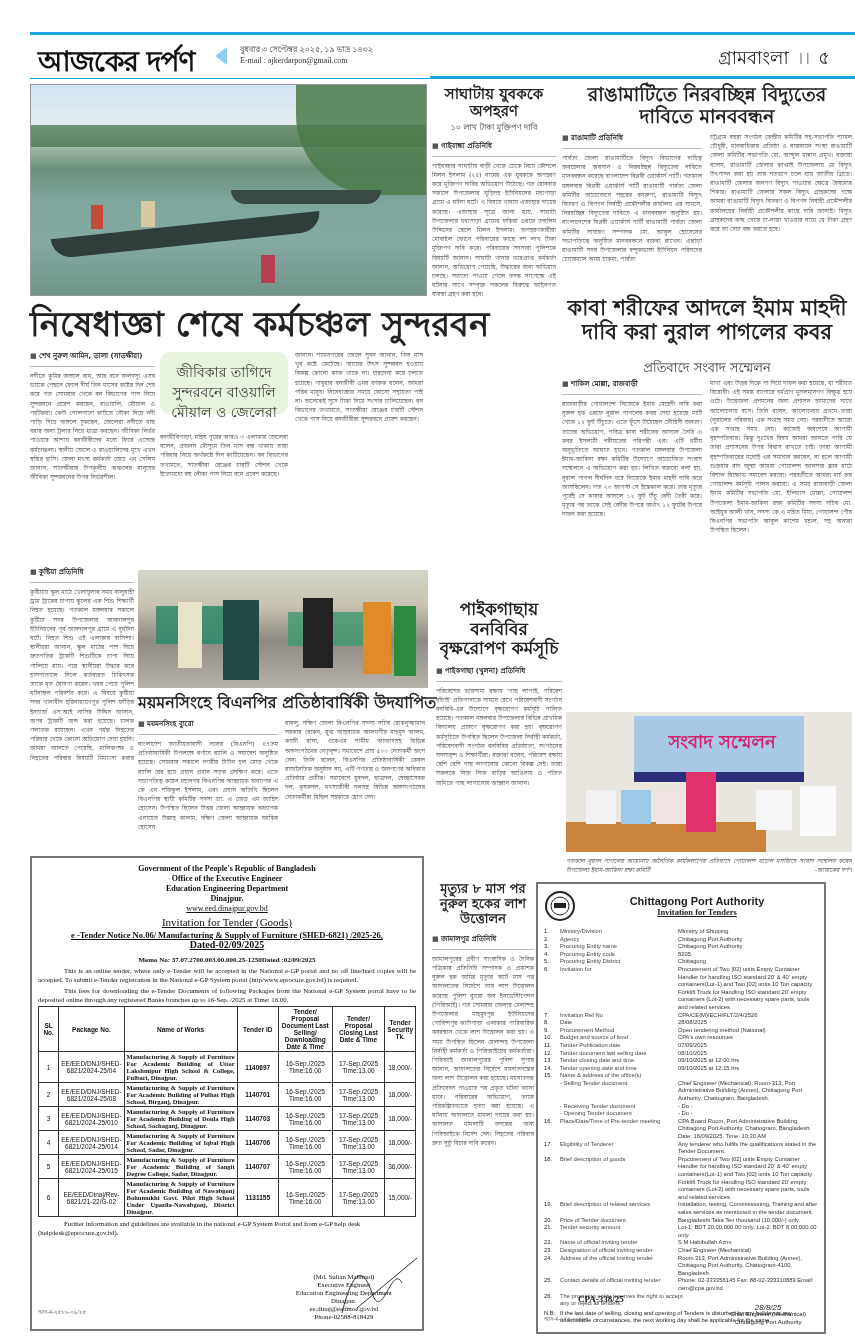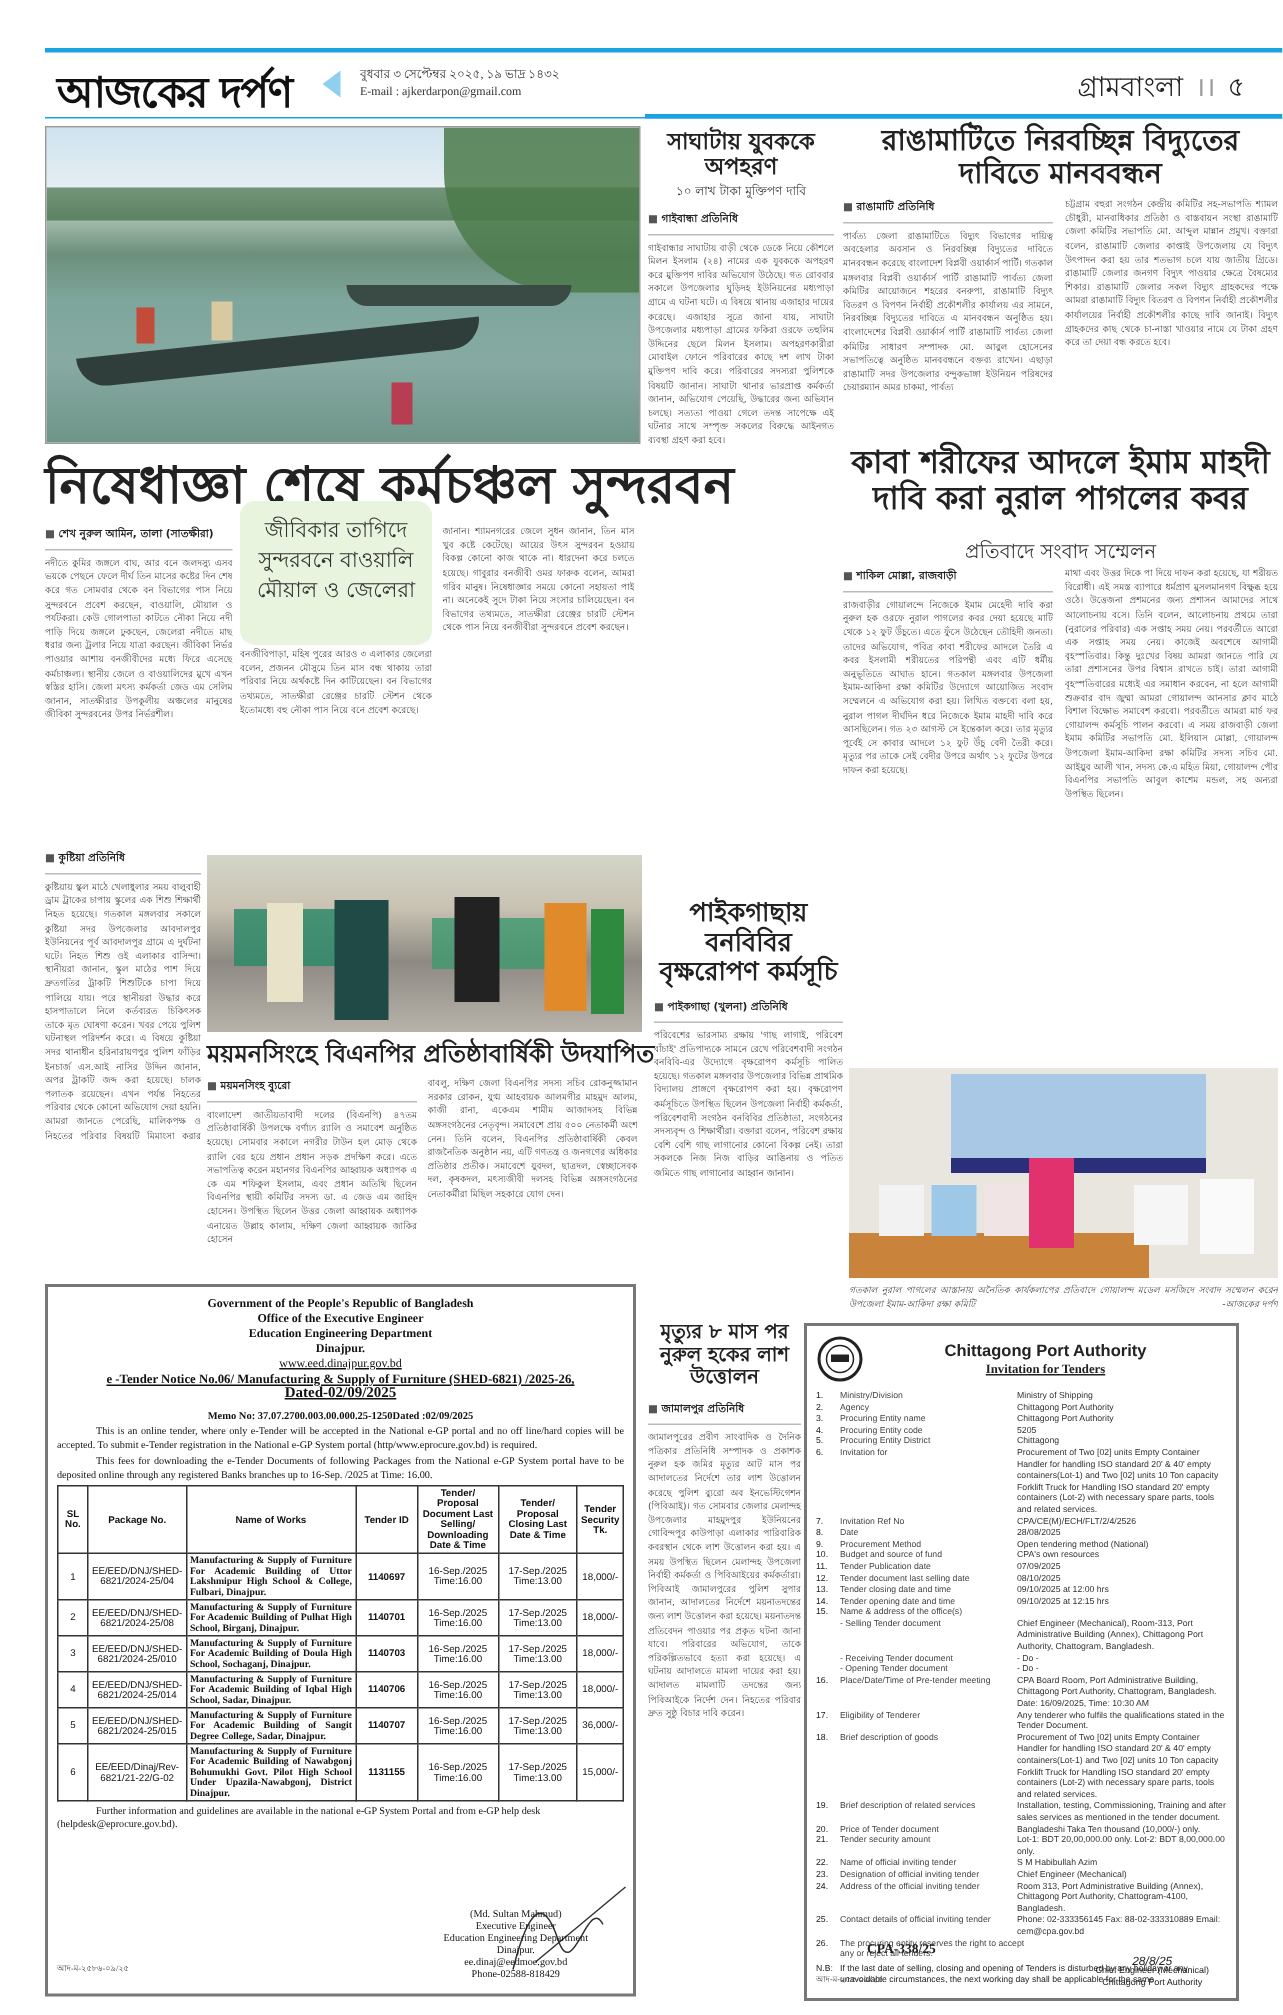--- a/index.html
+++ b/index.html
@@ -56,21 +56,21 @@
   <div style="position:absolute;left:110px;top:116px;width:14px;height:26px;background:#d8c9a1;"></div>
   <div style="position:absolute;left:230px;top:170px;width:14px;height:28px;background:#b63d52;"></div>
 </div>
 
 <div class="abs head" style="left:30px;top:305px;width:395px;font-size:34px;white-space:nowrap;">নিষেধাজ্ঞা শেষে কর্মচঞ্চল সুন্দরবন</div>
 
 <div class="abs" style="left:30px;top:350px;width:125px;">
   <div class="byline">শেখ নুরুল আমিন, তালা (সাতক্ষীরা)</div>
   <div class="col-text" style="height:200px;">নদীতে কুমির জঙ্গলে বাঘ, আর বনে জলদস্যু এসব ভয়কে পেছনে ফেলে দীর্ঘ তিন মাসের কষ্টের দিন শেষ করে গত সোমবার থেকে বন বিভাগের পাস নিয়ে সুন্দরবনে প্রবেশ করছেন, বাওয়ালি, মৌয়াল ও পর্যটকরা। কেউ গোলপাতা কাটতে নৌকা নিয়ে নদী পাড়ি দিয়ে জঙ্গলে ঢুকছেন, জেলেরা নদীতে মাছ ধরার জন্য ট্রলার নিয়ে যাত্রা করছেন। জীবিকা নির্ভর পাওয়ার আশায় বনজীবীদের মধ্যে ফিরে এসেছে কর্মচাঞ্চল্য। স্থানীয় জেলে ও বাওয়ালিদের মুখে এখন স্বস্তির হাসি। জেলা মৎস্য কর্মকর্তা জেড এম সেলিম জানান, সাতক্ষীরার উপকূলীয় অঞ্চলের মানুষের জীবিকা সুন্দরবনের উপর নির্ভরশীল।</div>
 </div>
-<div class="abs kicker" style="left:160px;top:334px;width:128px;height:96px;">জীবিকার তাগিদে সুন্দরবনে বাওয়ালি মৌয়াল ও জেলেরা</div>
+<div class="abs kicker" style="left:160px;top:352px;width:128px;height:62px;">জীবিকার তাগিদে সুন্দরবনে বাওয়ালি মৌয়াল ও জেলেরা</div>
 <div class="abs col-text" style="left:160px;top:432px;width:128px;height:120px;">বনজীবিপাড়া, মহিষ পুরের আরও ৩ এলাকার জেলেরা বলেন, প্রজনন মৌসুমে তিন মাস বন্ধ থাকায় তারা পরিবার নিয়ে অর্থকষ্টে দিন কাটিয়েছেন। বন বিভাগের তথ্যমতে, সাতক্ষীরা রেঞ্জের চারটি স্টেশন থেকে ইতোমধ্যে বহু নৌকা পাস নিয়ে বনে প্রবেশ করেছে।</div>
 <div class="abs col-text" style="left:295px;top:350px;width:128px;height:202px;">জানান। শ্যামনগরের জেলে সুধন জানান, তিন মাস খুব কষ্টে কেটেছে। আয়ের উৎস সুন্দরবন হওয়ায় বিকল্প কোনো কাজ থাকে না। ধারদেনা করে চলতে হয়েছে। গাবুরার বনজীবী ওমর ফারুক বলেন, আমরা গরিব মানুষ। নিষেধাজ্ঞার সময়ে কোনো সহায়তা পাই না। অনেকেই সুদে টাকা নিয়ে সংসার চালিয়েছেন। বন বিভাগের তথ্যমতে, সাতক্ষীরা রেঞ্জের চারটি স্টেশন থেকে পাস নিয়ে বনজীবীরা সুন্দরবনে প্রবেশ করছেন।</div>
 
 <div class="abs" style="left:30px;top:560px;width:104px;">
   <div class="byline" style="margin-top:6px;">কুষ্টিয়া প্রতিনিধি</div>
   <div class="col-text" style="height:175px;">কুষ্টিয়ায় স্কুল মাঠে খেলাধুলার সময় বালুবাহী ড্রাম ট্রাকের চাপায় স্কুলের এক শিশু শিক্ষার্থী নিহত হয়েছে। গতকাল মঙ্গলবার সকালে কুষ্টিয়া সদর উপজেলার আবদালপুর ইউনিয়নের পূর্ব আবদালপুর গ্রামে এ দুর্ঘটনা ঘটে। নিহত শিশু ওই এলাকার বাসিন্দা। স্থানীয়রা জানান, স্কুল মাঠের পাশ দিয়ে দ্রুতগতির ট্রাকটি শিশুটিকে চাপা দিয়ে পালিয়ে যায়। পরে স্থানীয়রা উদ্ধার করে হাসপাতালে নিলে কর্তব্যরত চিকিৎসক তাকে মৃত ঘোষণা করেন। খবর পেয়ে পুলিশ ঘটনাস্থল পরিদর্শন করে। এ বিষয়ে কুষ্টিয়া সদর থানাধীন হরিনারায়ণপুর পুলিশ ফাঁড়ির ইনচার্জ এস.আই নাসির উদ্দিন জানান, অপর ট্রাকটি জব্দ করা হয়েছে। চালক পলাতক রয়েছেন। এখন পর্যন্ত নিহতের পরিবার থেকে কোনো অভিযোগ দেয়া হয়নি। আমরা জানতে পেরেছি, মালিকপক্ষ ও নিহতের পরিবার বিষয়টি মিমাংসা করার জন্য বসেছে।</div>
 </div>
 
 <div class="abs photo" style="left:138px;top:570px;width:290px;height:118px;background:linear-gradient(180deg,#d2d6c8 0%,#c9c2b2 30%,#8e8a83 60%,#b7b2aa 100%);">
   <div style="position:absolute;left:18px;top:36px;width:90px;height:38px;background:#2e8a6a;opacity:.85;"></div>
@@ -89,20 +89,21 @@
 </div>
 <div class="abs col-text" style="left:285px;top:718px;width:140px;height:136px;">বাবলু, দক্ষিণ জেলা বিএনপির সদস্য সচিব রোকনুজ্জামান সরকার রোকন, যুগ্ম আহবায়ক আলমগীর মাহমুদ আলম, কাজী রানা, একেএম শামীম আজাদসহ বিভিন্ন অঙ্গসংগঠনের নেতৃবৃন্দ। সমাবেশে প্রায় ৫০০ নেতাকর্মী অংশ নেন। তিনি বলেন, বিএনপির প্রতিষ্ঠাবার্ষিকী কেবল রাজনৈতিক অনুষ্ঠান নয়, এটি গণতন্ত্র ও জনগণের অধিকার প্রতিষ্ঠার প্রতীক। সমাবেশে যুবদল, ছাত্রদল, স্বেচ্ছাসেবক দল, কৃষকদল, মৎস্যজীবী দলসহ বিভিন্ন অঙ্গসংগঠনের নেতাকর্মীরা মিছিল সহকারে যোগ দেন।</div>
 
 <div class="abs tender" style="left:30px;top:856px;width:394px;height:475px;padding:6px 6px;">
   <div style="text-align:center;font-weight:bold;font-size:8px;line-height:10px;">
     <div>Government of the People's Republic of Bangladesh</div>
     <div>Office of the Executive Engineer</div>
     <div>Education Engineering Department</div>
     <div>Dinajpur.</div>
     <div style="text-decoration:underline;font-weight:normal;">www.eed.dinajpur.gov.bd</div>
+    <div style="font-size:11px;line-height:16px;text-decoration:underline;font-weight:normal;">Invitation for Tender (Goods)</div>
     <div style="font-size:8.5px;text-decoration:underline;">e -Tender Notice No.06/ Manufacturing &amp; Supply of Furniture (SHED-6821) /2025-26,</div>
     <div style="font-size:10px;text-decoration:underline;">Dated-02/09/2025</div>
   </div>
   <div style="display:flex;justify-content:center;font-size:7px;font-weight:bold;margin-top:6px;">
     <span>Memo No:  37.07.2700.003.00.000.25-1250</span>
     <span>Dated :02/09/2025</span>
   </div>
   <div style="font-size:6.8px;line-height:8.5px;text-indent:26px;text-align:justify;margin-top:3px;">This is an online tender, where only e-Tender will be accepted in the National e-GP portal and no off line/hard copies will be accepted. To submit e-Tender registration in the National e-GP System portal (http/www.eprocure.gov.bd) is required.</div>
   <div style="font-size:6.8px;line-height:8.5px;text-indent:26px;text-align:justify;margin-top:3px;">This fees for downloading the e-Tender Documents of following Packages from the National e-GP System portal have to be deposited online through any registered Banks branches up to 16-Sep. /2025 at Time: 16.00.</div>
   <table class="tt" style="margin-top:2px;">
@@ -206,20 +207,21 @@
 <div class="abs head" style="left:562px;top:296px;width:290px;font-size:21px;">কাবা শরীফের আদলে ইমাম মাহদী দাবি করা নুরাল পাগলের কবর</div>
 <div class="abs sub" style="left:562px;top:358px;width:290px;font-size:13px;">প্রতিবাদে সংবাদ সম্মেলন</div>
 <div class="abs" style="left:562px;top:378px;width:140px;">
   <div class="byline">শাকিল মোল্লা, রাজবাড়ী</div>
   <div class="col-text" style="height:318px;">রাজবাড়ীর গোয়ালন্দে নিজেকে ইমাম মেহেদী দাবি করা নুরুল হক ওরফে নুরাল পাগলের কবর দেয়া হয়েছে মাটি থেকে ১২ ফুট উঁচুতে। এতে ফুঁসে উঠেছেন তৌহিদী জনতা। তাদের অভিযোগ, পবিত্র কাবা শরীফের আদলে তৈরি এ কবর ইসলামী শরীয়তের পরিপন্থী এবং এটি ধর্মীয় অনুভূতিতে আঘাত হানে। গতকাল মঙ্গলবার উপজেলা ইমাম-আকিদা রক্ষা কমিটির উদ্যোগে আয়োজিত সংবাদ সম্মেলনে এ অভিযোগ করা হয়। লিখিত বক্তব্যে বলা হয়, নুরাল পাগল দীর্ঘদিন ধরে নিজেকে ইমাম মাহদী দাবি করে আসছিলেন। গত ২৩ আগস্ট সে ইন্তেকাল করে। তার মৃত্যুর পূর্বেই সে কাবার আদলে ১২ ফুট উঁচু বেদী তৈরী করে। মৃত্যুর পর তাকে সেই বেদীর উপরে অর্থাৎ ১২ ফুটের উপরে দাফন করা হয়েছে।</div>
 </div>
 <div class="abs col-text" style="left:710px;top:378px;width:142px;height:330px;">মাথা এবং উত্তর দিকে পা দিয়ে দাফন করা হয়েছে, যা শরীয়ত বিরোধী। এই সমস্ত ব্যাপারে ধর্মপ্রাণ মুসলমানগণ বিক্ষুব্ধ হয়ে ওঠে। উত্তেজনা প্রশমনের জন্য প্রশাসন আমাদের সাথে আলোচনায় বসে। তিনি বলেন, আলোচনায় প্রথমে তারা (নুরালের পরিবার) এক সপ্তাহ সময় নেয়। পরবর্তীতে আরো এক সপ্তাহ সময় নেয়। কাজেই অবশেষে আগামী বৃহস্পতিবার। কিন্তু দুঃখের বিষয় আমরা জানতে পারি যে তারা প্রশাসনের উপর বিশ্বাস রাখতে চাই। তারা আগামী বৃহস্পতিবারের মধ্যেই এর সমাধান করবেন, না হলে আগামী শুক্রবার বাদ জুম্মা আমরা গোয়ালন্দ আনসার ক্লাব মাঠে বিশাল বিক্ষোভ সমাবেশ করবো। পরবর্তীতে আমরা মার্চ ফর গোয়ালন্দ কর্মসূচি পালন করবো। এ সময় রাজবাড়ী জেলা ইমাম কমিটির সভাপতি মো. ইলিয়াস মোল্লা, গোয়ালন্দ উপজেলা ইমাম-আকিদা রক্ষা কমিটির সদস্য সচিব মো. আইয়ুব আলী খান, সদস্য কে.এ মহিত মিয়া, গোয়ালন্দ পৌর বিএনপির সভাপতি আবুল কাশেম মন্ডল, সহ অন্যরা উপস্থিত ছিলেন।</div>
 
 <div class="abs photo" style="left:566px;top:712px;width:286px;height:140px;background:#e9e6e0;">
   <div style="position:absolute;left:68px;top:4px;width:170px;height:56px;background:#a9c8e6;"></div>
+  <div style="position:absolute;left:76px;top:16px;width:160px;text-align:center;font-size:18px;font-weight:bold;color:#d6216b;">সংবাদ সম্মেলন</div>
   <div style="position:absolute;left:68px;top:60px;width:170px;height:10px;background:#2b2f7a;"></div>
   <div style="position:absolute;left:0;top:110px;width:200px;height:30px;background:#c9833a;"></div>
   <div style="position:absolute;left:120px;top:60px;width:30px;height:60px;background:#e2326d;"></div>
   <div style="position:absolute;left:20px;top:78px;width:30px;height:34px;background:#f2f2f2;"></div>
   <div style="position:absolute;left:55px;top:78px;width:30px;height:34px;background:#9ec8e8;"></div>
   <div style="position:absolute;left:90px;top:78px;width:30px;height:34px;background:#f0e4e4;"></div>
   <div style="position:absolute;left:190px;top:78px;width:36px;height:40px;background:#f6f6f6;"></div>
   <div style="position:absolute;left:234px;top:74px;width:36px;height:50px;background:#fafafa;"></div>
 </div>
 <div class="abs col-text" style="left:566px;top:856px;width:286px;height:20px;font-style:italic;">

